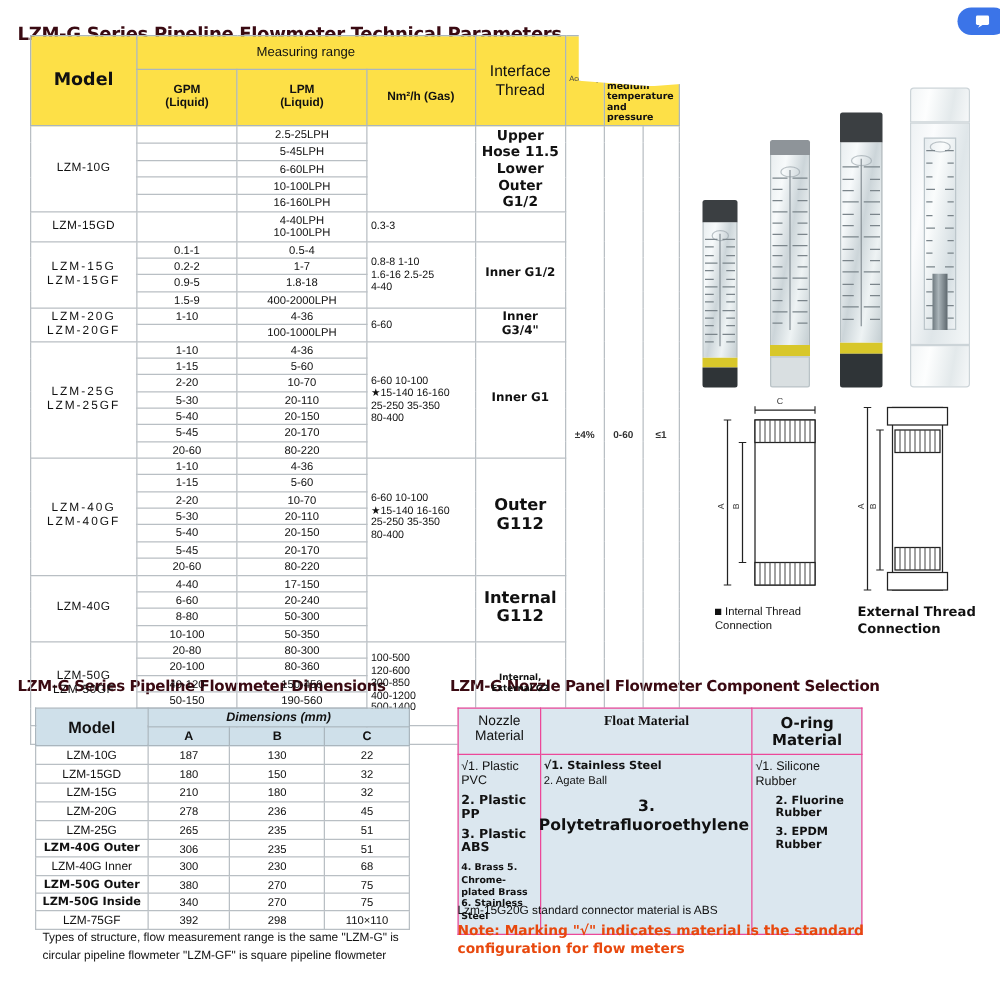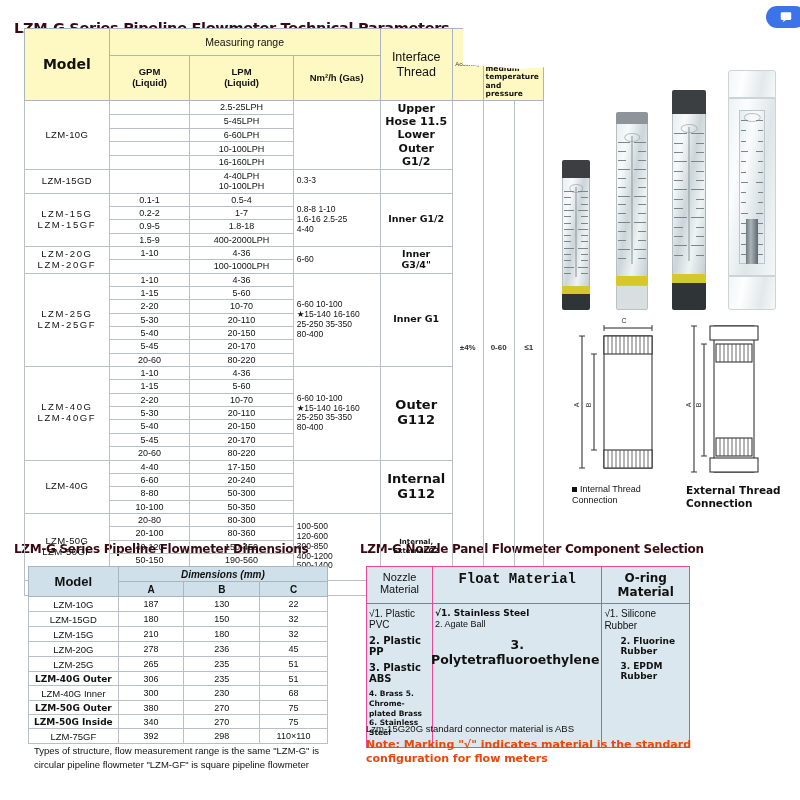--- a/index.html
+++ b/index.html
@@ -29,21 +29,21 @@
   #main-table{
     position:absolute; left:24px; top:28px; width:520px;
     font-size:9px; text-align:center;
   }
   #main-table td{
     border:1px solid #b9bfc4;
     line-height:1.15;
     padding:1px 2px;
     vertical-align:middle;
   }
-  #main-table .hdr{ background:#fef9c3; font-weight:bold; border-color:#aab6be; }
+  #main-table .hdr{ background:#fde047; font-weight:bold; border-color:#aab6be; }
   #main-table .hdr-model{ font-size:14px; font-family:"DejaVu Sans",sans-serif; }
   #main-table .hdr-mr{ font-size:10.5px; font-weight:normal; }
   #main-table .hdr-unit{ font-size:9.5px; font-weight:bold; }
   #main-table .hdr-iface{ font-size:12.5px; font-weight:normal; }
   #main-table .hdr-acc{ font-size:6px; color:#444; font-weight:normal; }
   #main-table .hdr-cond{
     font-size:7.5px; font-weight:bold; text-align:left;
     font-family:"DejaVu Sans",sans-serif; line-height:1.15; padding-left:2px;
   }
   #main-table .model{ font-size:9.5px; letter-spacing:0.4px; white-space:pre-line; }
@@ -84,21 +84,21 @@
 
   
   #comp-table{
     position:absolute; left:366px; top:566px; width:324px;
     background:#dbe7ef;
     font-size:9px;
   }
   #comp-table td{ border:1px solid #ec4899; vertical-align:top; padding:4px 2px; }
   #comp-table .hdr{ text-align:center; font-weight:bold; }
   #comp-table .h1{ font-size:11px; font-family:"Liberation Sans",sans-serif; font-weight:normal; }
-  #comp-table .h2{ font-size:14px; font-family:Liberation Mono, monospace; }
+  #comp-table .h2{ font-size:11px; font-family:Liberation Serif, serif; }
   #comp-table .h3{ font-size:12px; font-family:"DejaVu Sans",sans-serif; }
   .c-line{ margin:0 0 5px 0; }
   .f10{font-size:10px;} .f9{font-size:9px;} .f8{font-size:7.5px;}
   .b{font-weight:bold; font-family:"DejaVu Sans",sans-serif;}
   .f13{font-size:12.5px; font-weight:bold; font-family:"DejaVu Sans",sans-serif;}
 
   
   #note-left{
     position:absolute; left:12px; top:744px; width:345px;
     font-size:9.5px; line-height:1.45;

